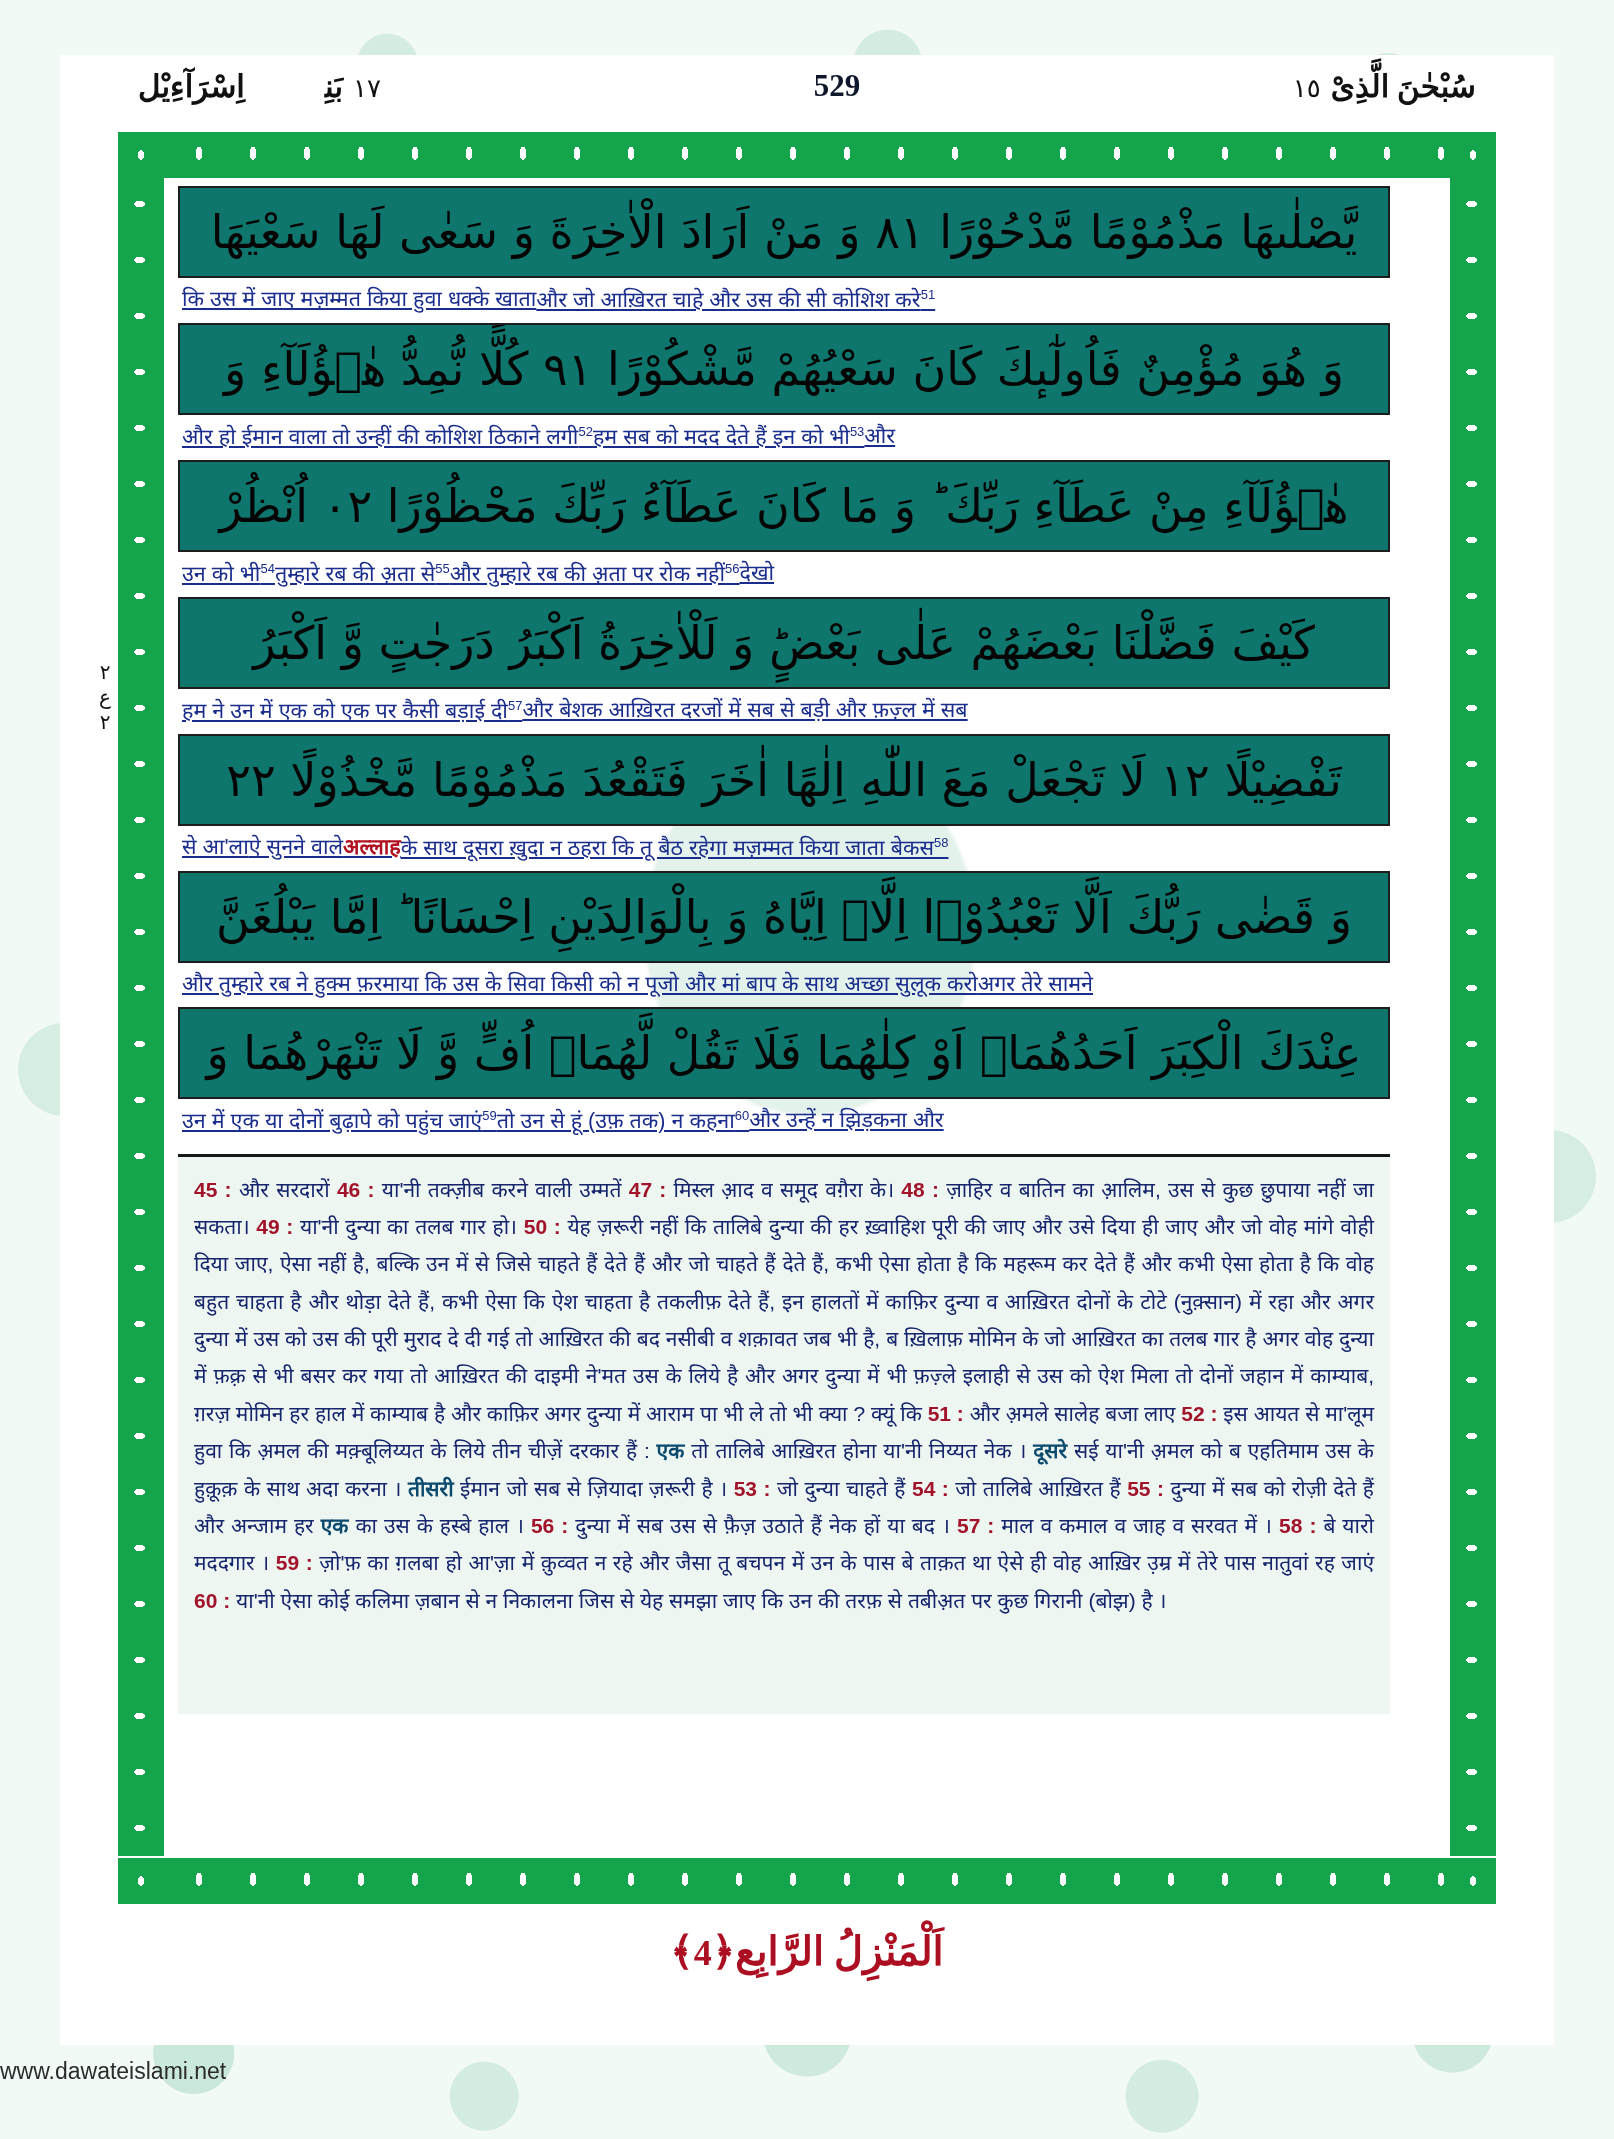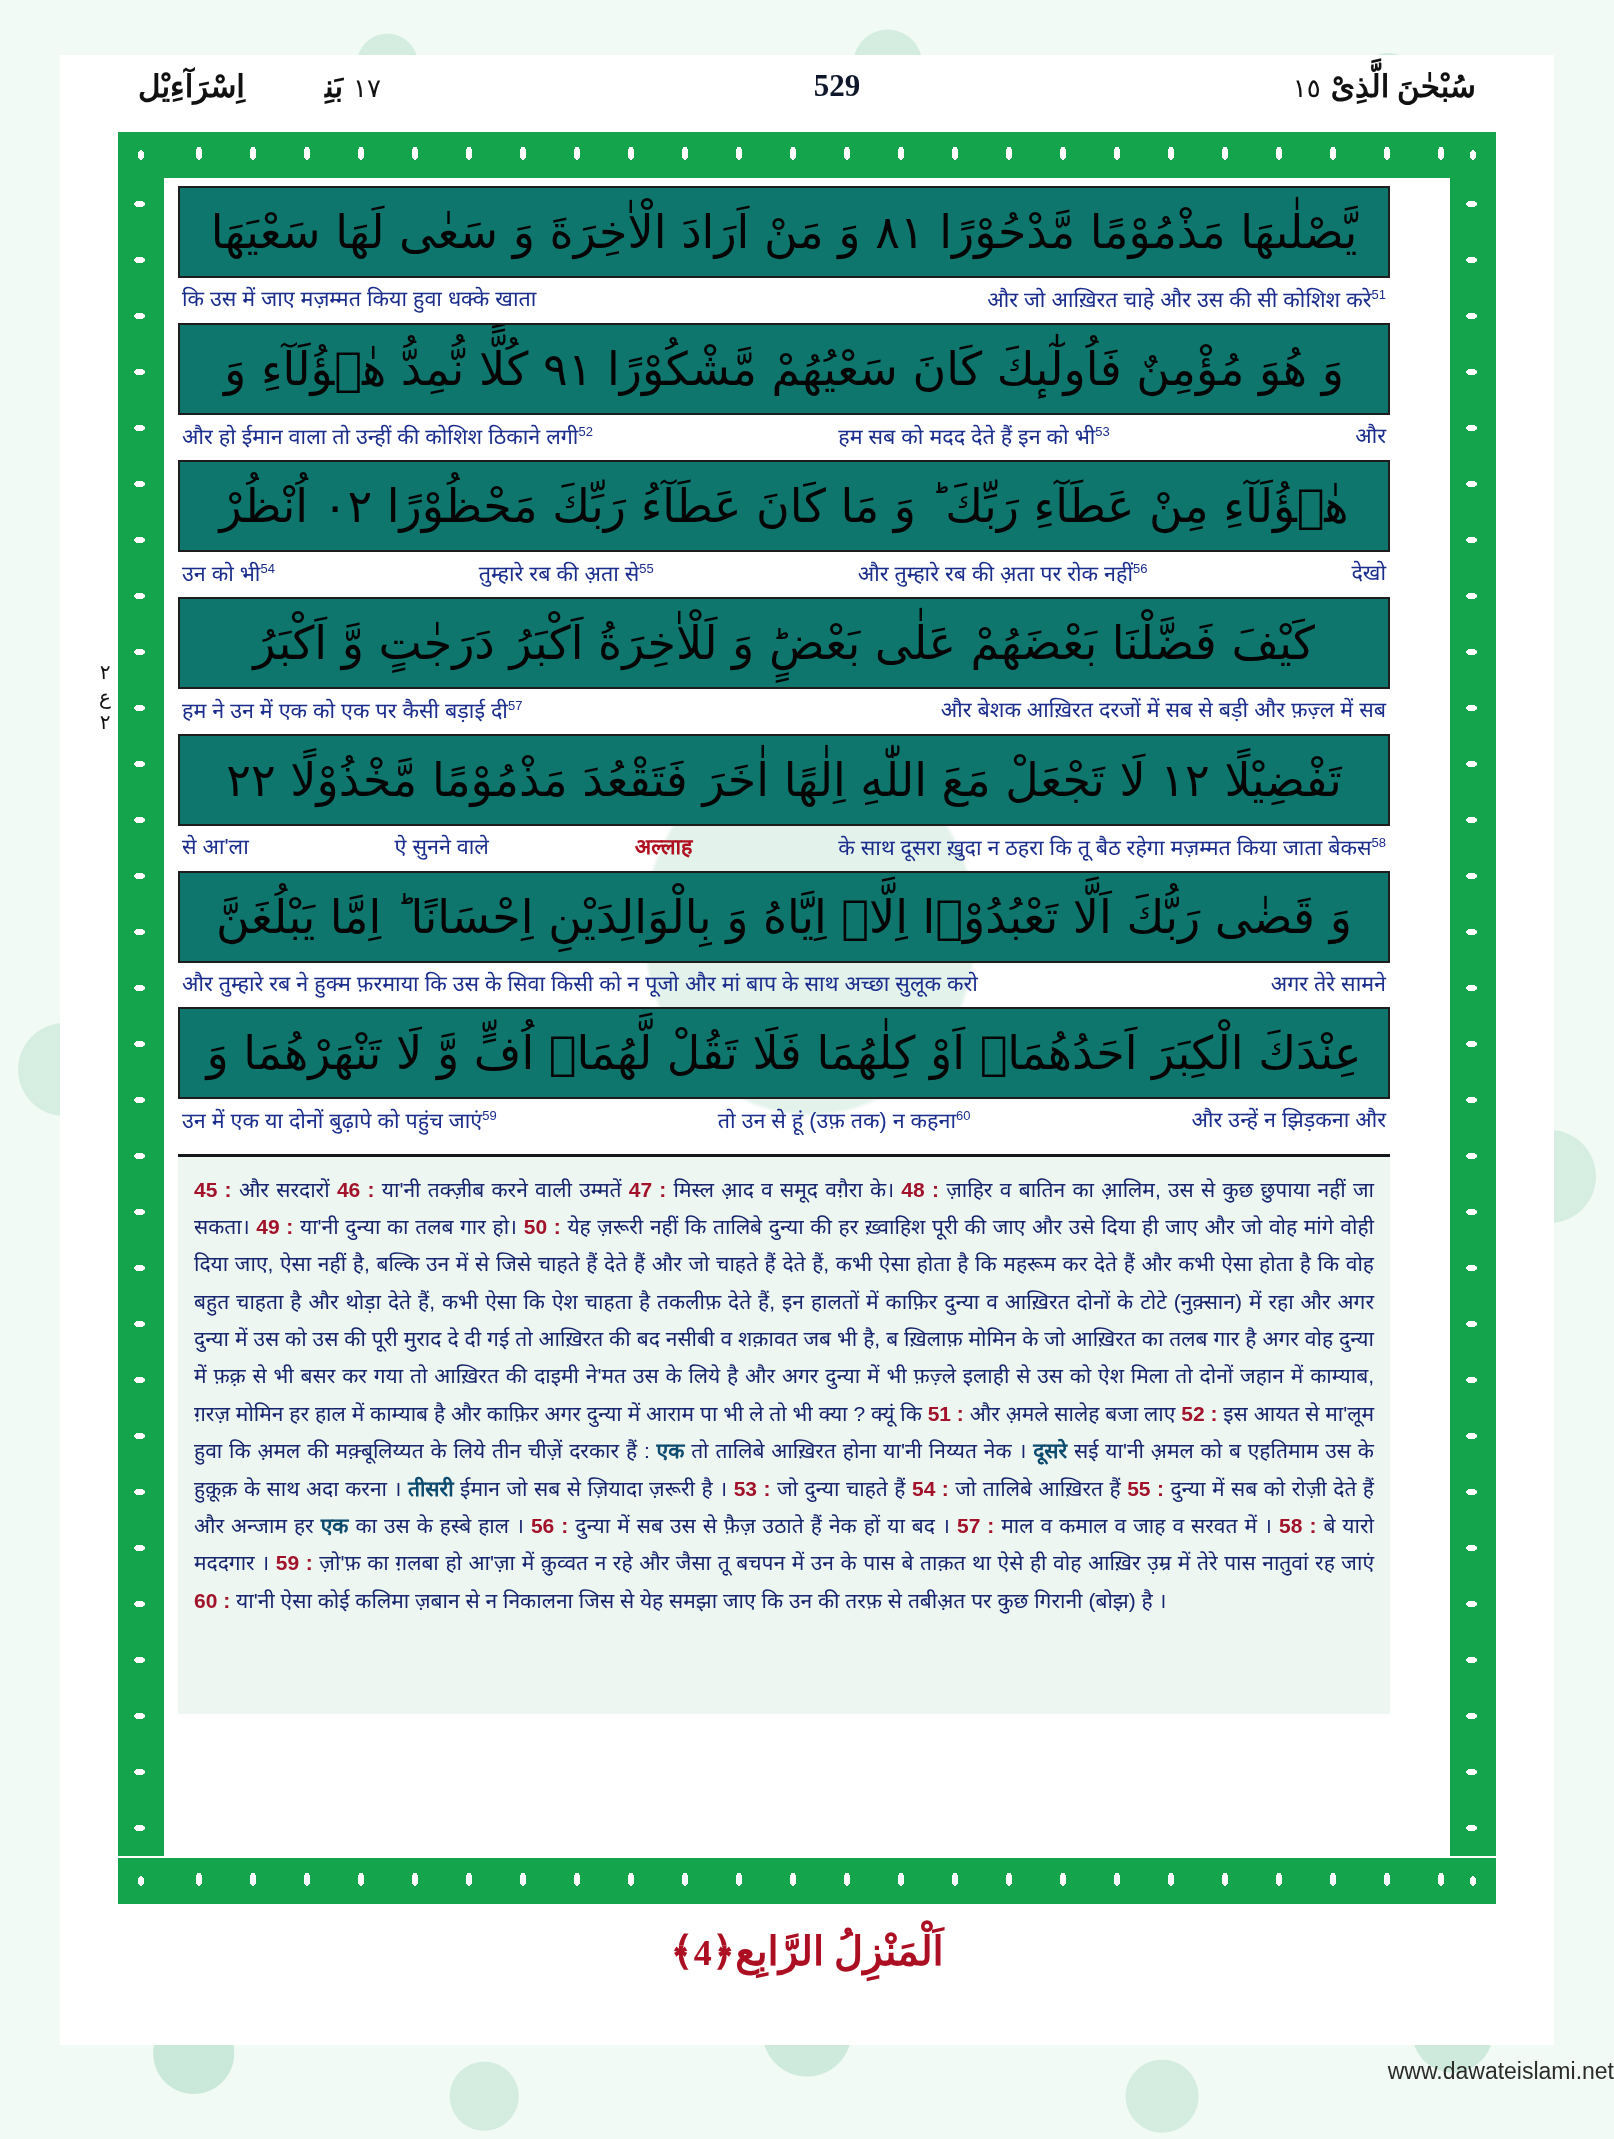--- a/index.html
+++ b/index.html
@@ -168,23 +168,24 @@
   }
 
   
   .trans-line {
     color: #1a2d8c;
     font-family: "Liberation Sans", sans-serif;
     font-size: 21.5px;
     line-height: 1.2;
     padding: 9px 4px 9px 4px;
     display: flex;
-    justify-content: space-between;
+    justify-content: flex-start;
     white-space: nowrap;
     overflow: hidden;
+    text-decoration: underline;
   }
   .trans-line span.seg { display: inline-block; }
   sup.fn {
     color: #1a2d8c;
     font-size: 13px;
     vertical-align: super;
   }
   .allah-red {
     color: #b01020;
     font-weight: 700;
@@ -243,21 +244,21 @@
   .manzil .mz-num {
     font-family: "Liberation Serif", serif;
     font-size: 36px;
   }
 
   .site-url {
     position: absolute;
     left: 0;
     top: 2058px;
     width: 1614px;
-    text-align: right;
+    text-align: left;
     color: #2b2b2b;
     font-family: "Liberation Sans", sans-serif;
     font-size: 23px;
   }
 
   
   .watermark {
     position: absolute;
     left: 370px;
     top: 430px;

